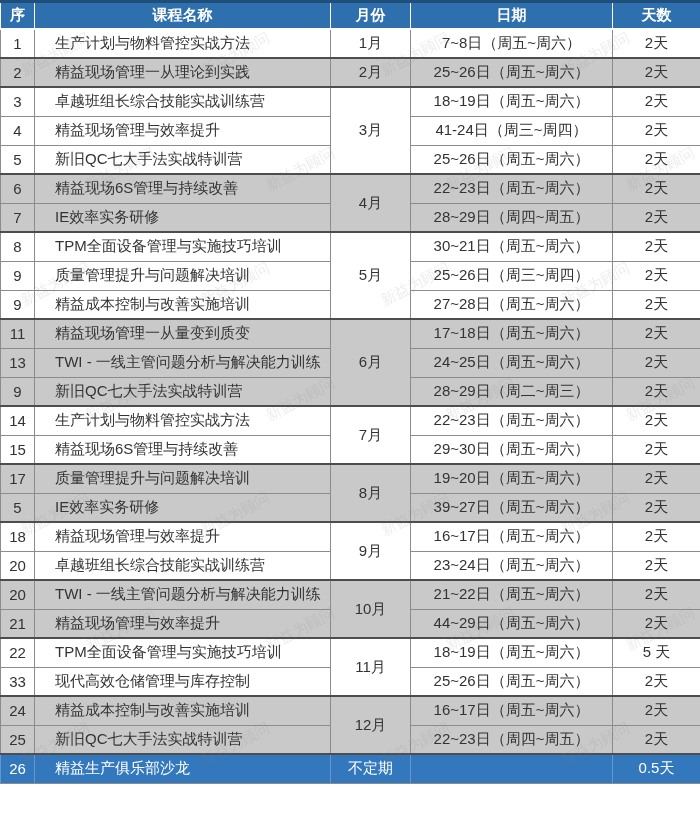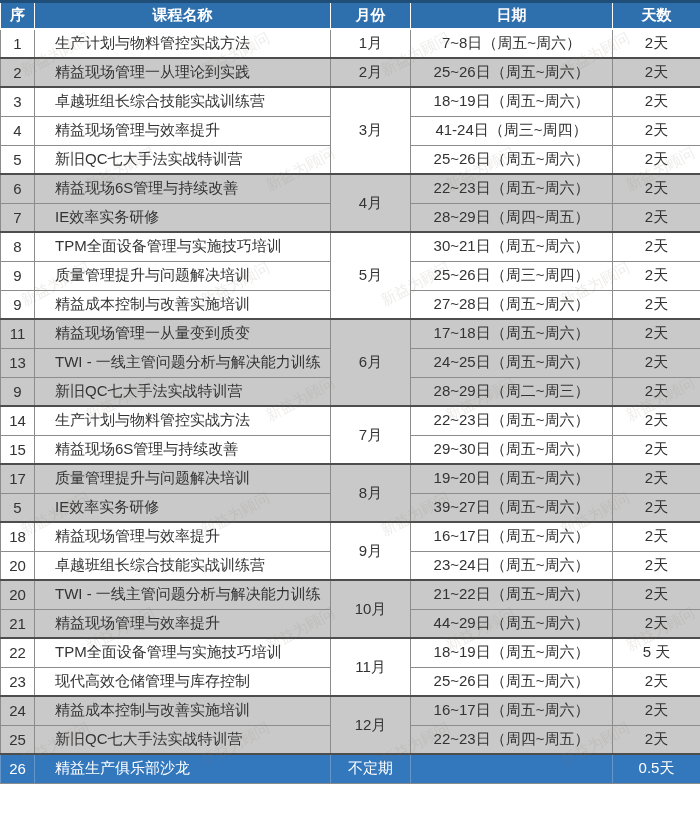--- a/index.html
+++ b/index.html
@@ -273,21 +273,21 @@
           <td class="days">2天</td>
         </tr>
         <tr class="shade-white group-start">
           <td class="seq">22</td>
           <td class="course">TPM全面设备管理与实施技巧培训</td>
           <td class="month" rowspan="2">11月</td>
           <td class="date">18~19日（周五~周六）</td>
           <td class="days">5 天</td>
         </tr>
         <tr class="shade-white">
-          <td class="seq">23</td>
+          <td class="seq">33</td>
           <td class="course">现代高效仓储管理与库存控制</td>
           <td class="date">25~26日（周五~周六）</td>
           <td class="days">2天</td>
         </tr>
         <tr class="shade-gray group-start">
           <td class="seq">24</td>
           <td class="course">精益成本控制与改善实施培训</td>
           <td class="month" rowspan="2">12月</td>
           <td class="date">16~17日（周五~周六）</td>
           <td class="days">2天</td>

